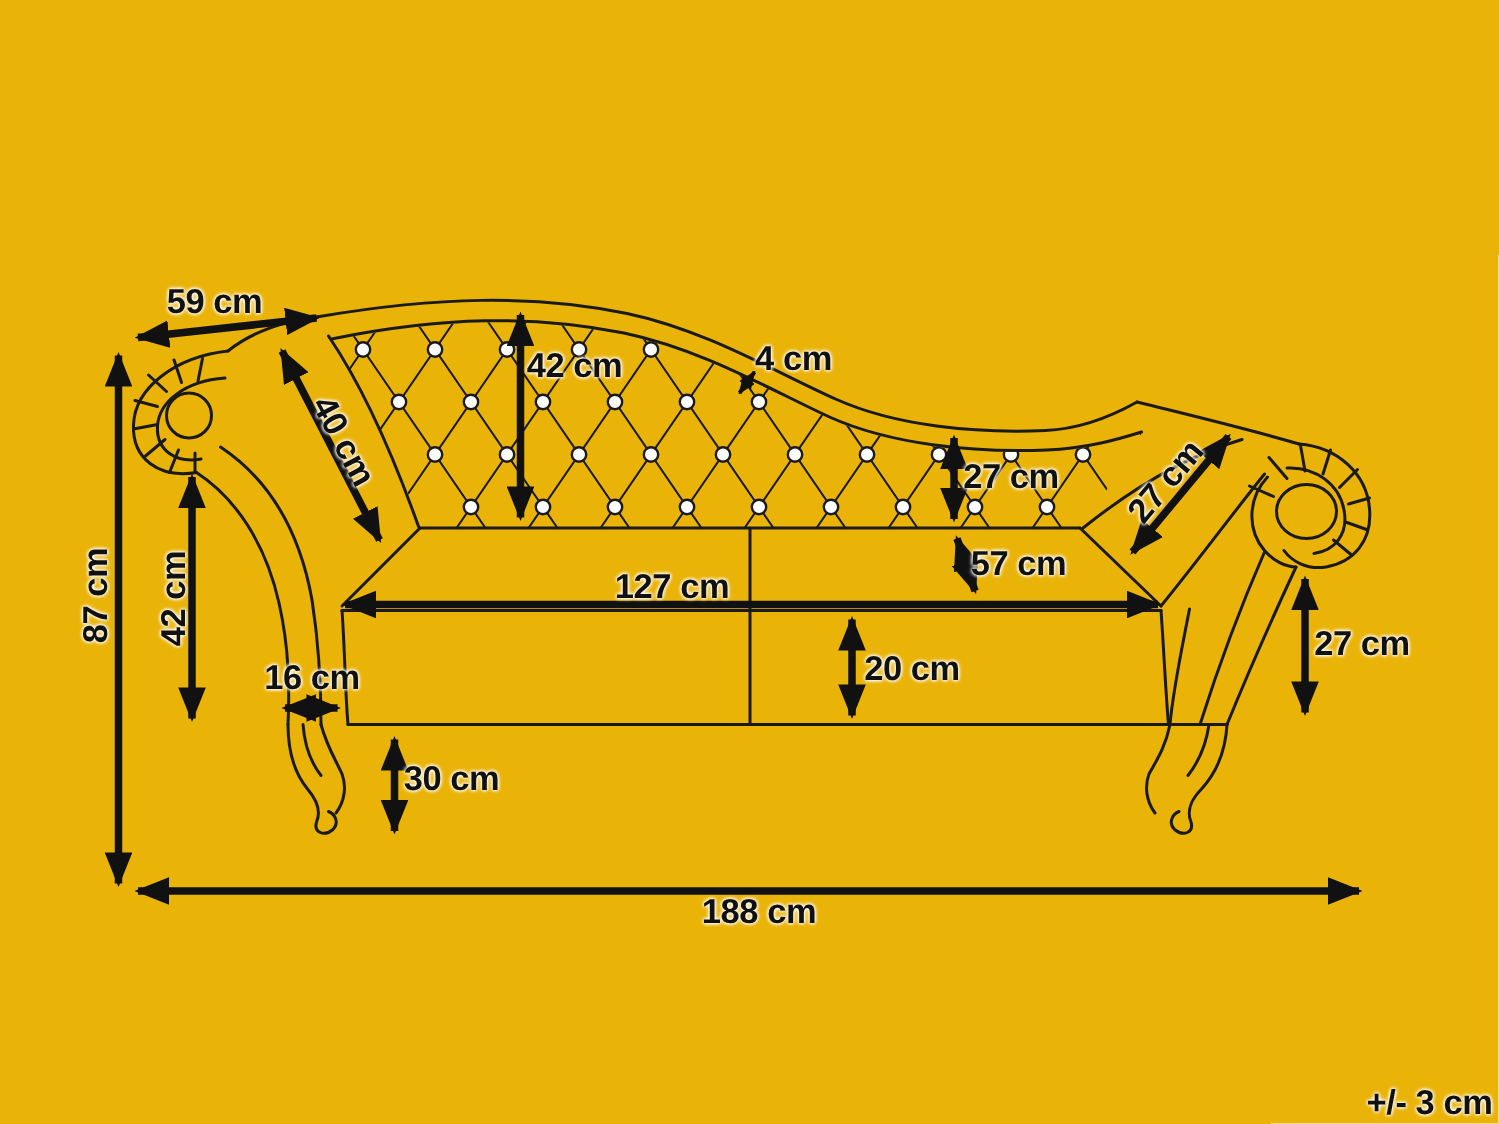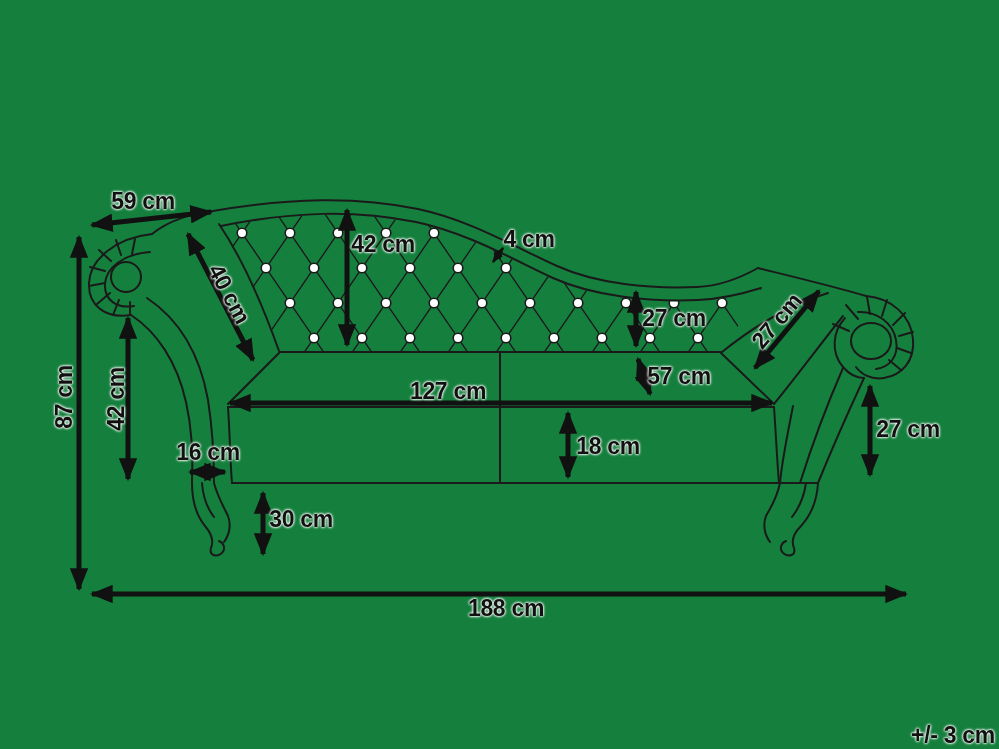--- a/index.html
+++ b/index.html
@@ -1,19 +1,19 @@
 <!DOCTYPE html>
 <html><head>
 <meta charset="utf-8">
 <style>
   html,body{margin:0;padding:0;background:#ffffff;}
   .stage{
     position:relative;
     width:999px;height:749px;
-    background:#15803d;
+    background:#eab308;
     overflow:hidden;
     font-family:"Liberation Sans",sans-serif;
   }
   .stage svg{position:absolute;left:0;top:0;}
   .lbl{
     position:absolute;
     font-family:"Liberation Sans",sans-serif;
     font-weight:700;
     font-size:23px;
     line-height:1;
@@ -151,18 +151,18 @@
   <div class="lbl r62" style="left:229px;top:294px">40 cm</div>
   <div class="lbl" style="left:383px;top:244px">42 cm</div>
   <div class="lbl" style="left:529px;top:239px">4 cm</div>
   <div class="lbl" style="left:674px;top:318px">27 cm</div>
   <div class="lbl rm50" style="left:777px;top:321px">27 cm</div>
   <div class="lbl" style="left:679px;top:376px">57 cm</div>
   <div class="lbl" style="left:448px;top:391px">127 cm</div>
   <div class="lbl rm90" style="left:116px;top:399px">42 cm</div>
   <div class="lbl rm90" style="left:64px;top:397px">87 cm</div>
   <div class="lbl" style="left:208px;top:452px">16 cm</div>
-  <div class="lbl" style="left:608px;top:446px">18 cm</div>
+  <div class="lbl" style="left:608px;top:446px">20 cm</div>
   <div class="lbl" style="left:908px;top:429px">27 cm</div>
   <div class="lbl" style="left:301px;top:519px">30 cm</div>
   <div class="lbl" style="left:506px;top:608px">188 cm</div>
   <div class="lbl" style="left:953px;top:735px">+/- 3 cm</div>
 </div>
 
 </body></html>

